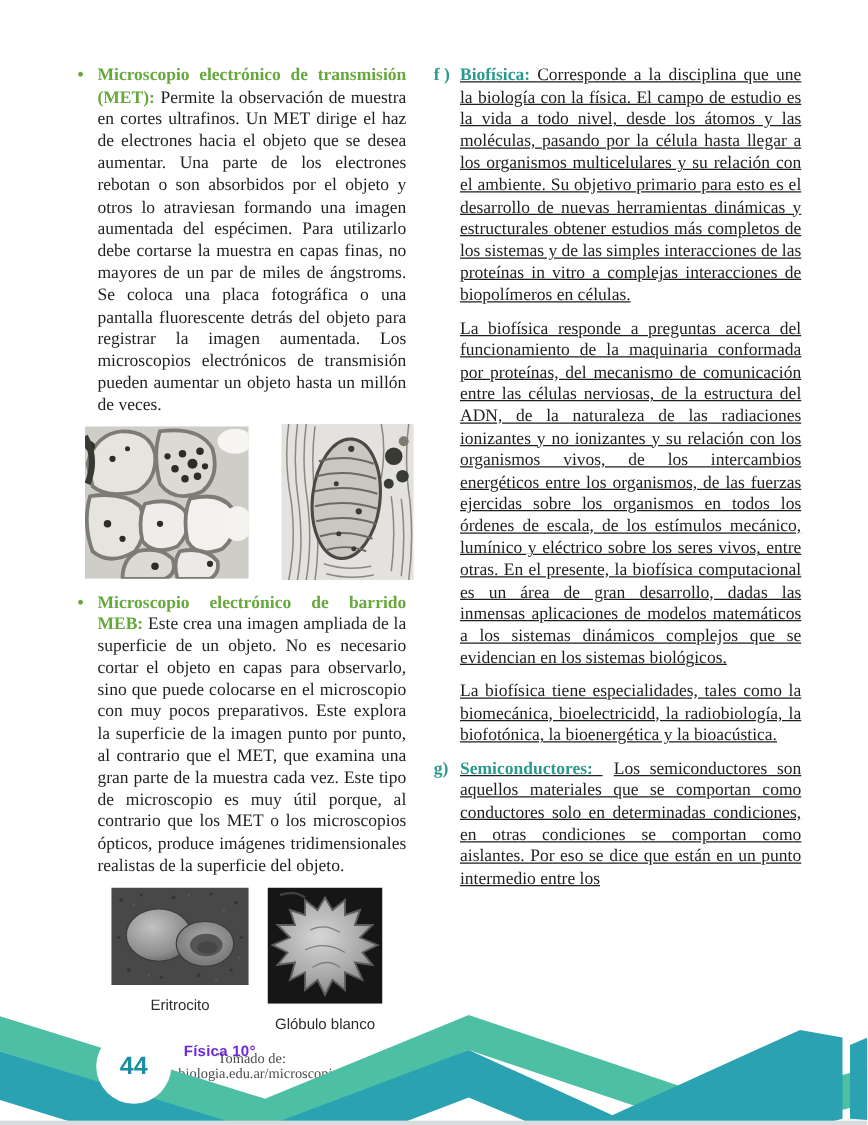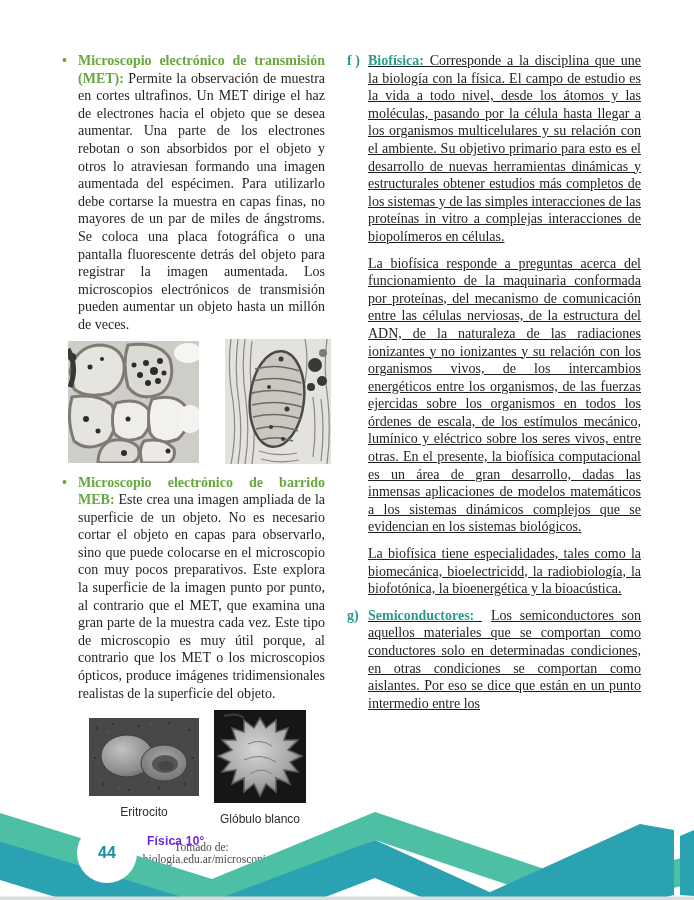--- a/index.html
+++ b/index.html
@@ -27,21 +27,21 @@
   .bullet{display:inline-block;width:16px;text-indent:0;color:#67a83e;font-weight:bold;}
   .marker{display:inline-block;width:21px;text-indent:0;font-weight:bold;color:#2a9a8e;}
   .lead-green{font-weight:bold;color:#67a83e;}
   .lead-teal{font-weight:bold;color:#2a9a8e;}
   .sc-gap{margin-left:9px;}
   .rc-para{margin:0 0 9px 0;font-size:14px;line-height:17.6px;text-align:justify;}
 
   .figrow1{display:flex;align-items:flex-start;margin:7px 0 10px 0;}
   .figrow1 .img1{margin-left:6px;}
   .figrow1 .img2{margin-left:26px;margin-top:-2px;}
-  .figrow2{display:flex;align-items:center;margin:8px 0 0 0;}
+  .figrow2{display:flex;align-items:flex-start;margin:8px 0 0 0;}
   .figure{display:flex;flex-direction:column;align-items:center;}
   .figure.f1{margin-left:27px;}
   .figure.f2{margin-left:15px;}
   .caption{
     font-family:"Liberation Sans","DejaVu Sans",sans-serif;
     font-size:12px;color:#2c2c2c;margin-top:9px;white-space:nowrap;
   }
   .source-line{
     margin-top:15px;text-align:center;
     font-size:11.5px;color:#4a4a4a;
@@ -52,21 +52,21 @@
   }
   .img-frame{display:block;}
 
   .footer{position:absolute;left:0;bottom:0;width:694px;height:100px;}
   .footer svg{position:absolute;left:0;top:0;}
   .badge{
     position:absolute;left:77px;top:23px;width:60px;height:60px;
     background:#ffffff;border-radius:50%;
     display:flex;align-items:center;justify-content:center;
     font-family:"Liberation Sans","DejaVu Sans",sans-serif;
-    font-weight:bold;font-size:16px;color:#1a8fa3;
+    font-weight:bold;font-size:20px;color:#1a8fa3;
   }
   .footer-title{
     position:absolute;left:147px;top:34px;
     font-family:"Liberation Sans","DejaVu Sans",sans-serif;
     font-weight:bold;font-size:12px;color:#6d28d9;
     letter-spacing:0.2px;
   }
 </style>
 </head>
 <body>

